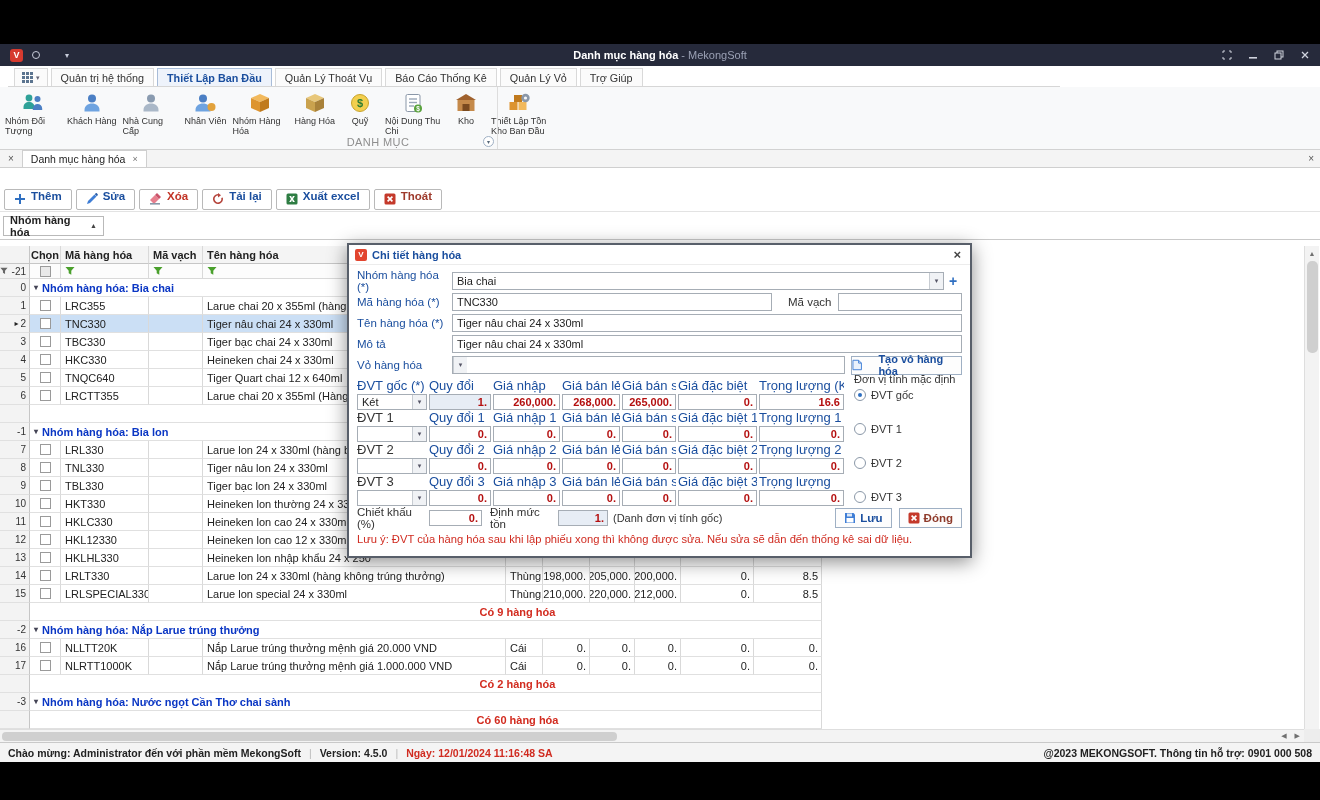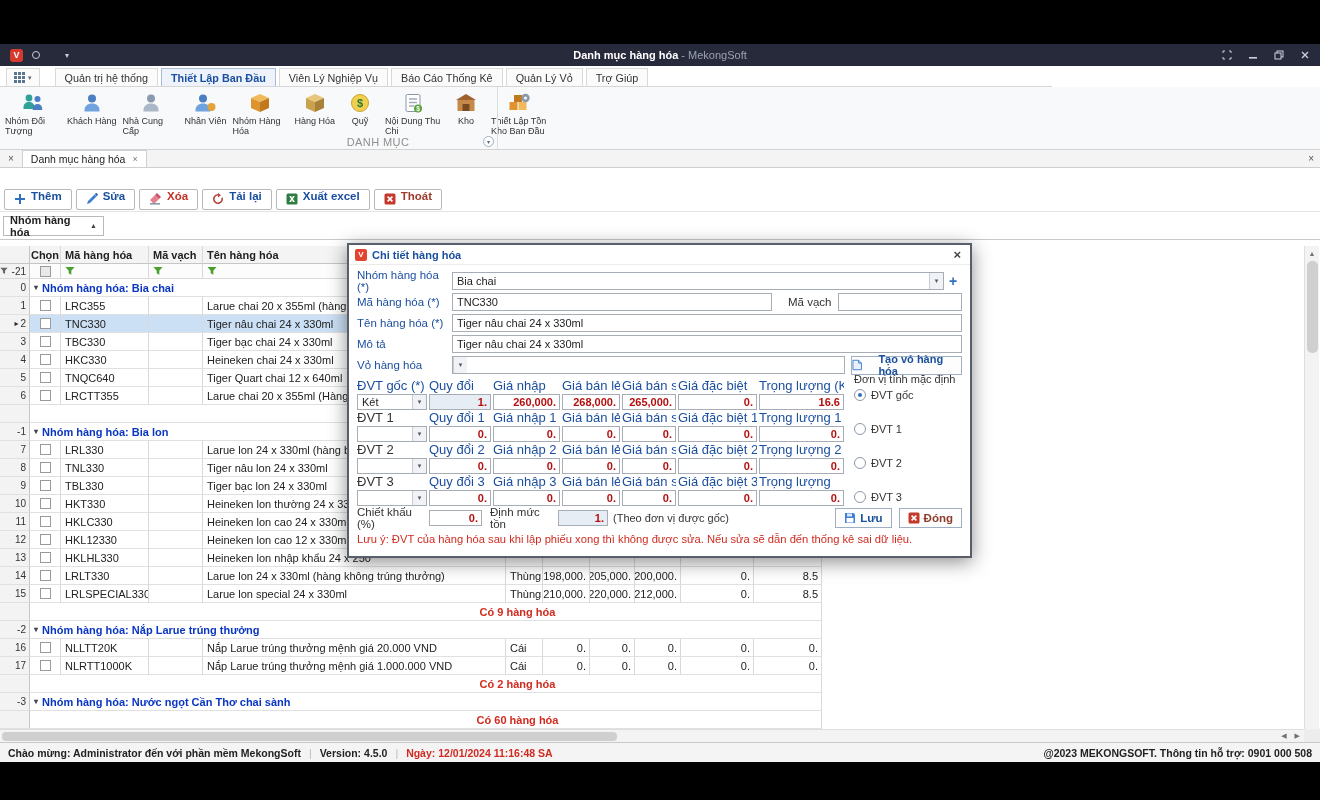--- a/index.html
+++ b/index.html
@@ -17,22 +17,22 @@
 #tb-title{position:absolute;left:0;right:0;text-align:center;font-size:11px;pointer-events:none}
 #tb-title .t-main{color:#fff;font-weight:bold}
 #tb-title .t-suf{color:#9aa0b4}
 #tb-buttons{margin-left:auto;display:flex;gap:16px;align-items:center;z-index:2}
 .wbtn{display:flex;align-items:center}
 
 
 #app{position:absolute;top:66px;left:0;width:1320px;height:696px;background:#fff;overflow:hidden}
 
 
-#menubar{position:absolute;top:0;left:0;width:1052px;height:21px;background:#fff;
-         border-bottom:1px solid #d6d6d6;display:flex;align-items:flex-end;padding-left:6px;gap:15px}
+#menubar{position:absolute;top:0;left:8px;width:1052px;height:21px;background:#fff;
+         border-bottom:1px solid #d6d6d6;display:flex;align-items:flex-end;padding-left:6px;gap:3px}
 .launcher{display:flex;align-items:center;gap:3px;padding:2px 7px;border:1px solid #d9d9d9;border-bottom:none;height:18px;background:#fbfbfb}
 .mtab{padding:2px 9px;border:1px solid #d9d9d9;border-bottom:none;height:18px;display:flex;align-items:center;
       font-size:10.8px;color:#333;background:#fbfbfb;white-space:nowrap}
 .mtab.on{background:#eef3fb;border-color:#a8bcd8;color:#1a4e9e;font-weight:bold}
 
 
 #ribbon{position:absolute;top:21px;left:0;width:1320px;height:63px;background:#f8f9fa;border-bottom:1px solid #d2d2d2}
 #ribbon-items{display:flex;align-items:flex-start;padding:3px 2px 0 2px;height:50px}
 .ritem{display:flex;flex-direction:column;align-items:center;padding:1px 3px;min-width:44px;max-width:62px}
 .ricon{height:24px;display:flex;align-items:center;justify-content:center}
@@ -217,21 +217,21 @@
             <rect x="0" y="8" width="3" height="3"></rect>
             <rect x="4" y="8" width="3" height="3"></rect>
             <rect x="8" y="8" width="3" height="3"></rect>
           </g>
         </svg>
       <span style="font-size:7px;color:#667">▾</span>
     </span>
     <span id="menu-tabs" style="display:flex;gap:3px;align-items:flex-end">
         <div class="mtab">Quản trị hệ thống</div>
         <div class="mtab on">Thiết Lập Ban Đầu</div>
-        <div class="mtab">Viên Lý Nghiệp Vụ</div>
+        <div class="mtab">Quản Lý Thoát Vụ</div>
         <div class="mtab">Báo Cáo Thống Kê</div>
         <div class="mtab">Quản Lý Vỏ</div>
         <div class="mtab">Trợ Giúp</div>
       </span>
   </div>
 
   <div id="ribbon">
     <div id="ribbon-items">
         <div class="ritem">
           <div class="ricon">
@@ -992,21 +992,21 @@
             <span class="rlbl">ĐVT 3</span>
           </div>
         </div>
     </div>
 
     <div class="bott-row">
       <span class="ck-label">Chiết khấu (%)</span>
       <div class="dnum w53">0.</div>
       <span class="dm-label">Định mức tồn</span>
       <div class="dnum ro w50">1.</div>
-      <span class="dm-note">(Theo đơn vị được gốc)</span>
+      <span class="dm-note">(Danh đơn vị tính gốc)</span>
     </div>
 
     <div id="dlg-actions">
       <div class="dbtn save">
         <svg width="12" height="12" viewBox="0 0 12 12">
             <path d="M1 1h8.5L11 2.5V11H1z" fill="#3f7ed6"></path>
             <rect x="3" y="1.5" width="5" height="3" fill="#dce8f8"></rect>
             <rect x="2.5" y="6" width="7" height="4.5" fill="#fff"></rect>
           </svg>
         <span>Lưu</span>

